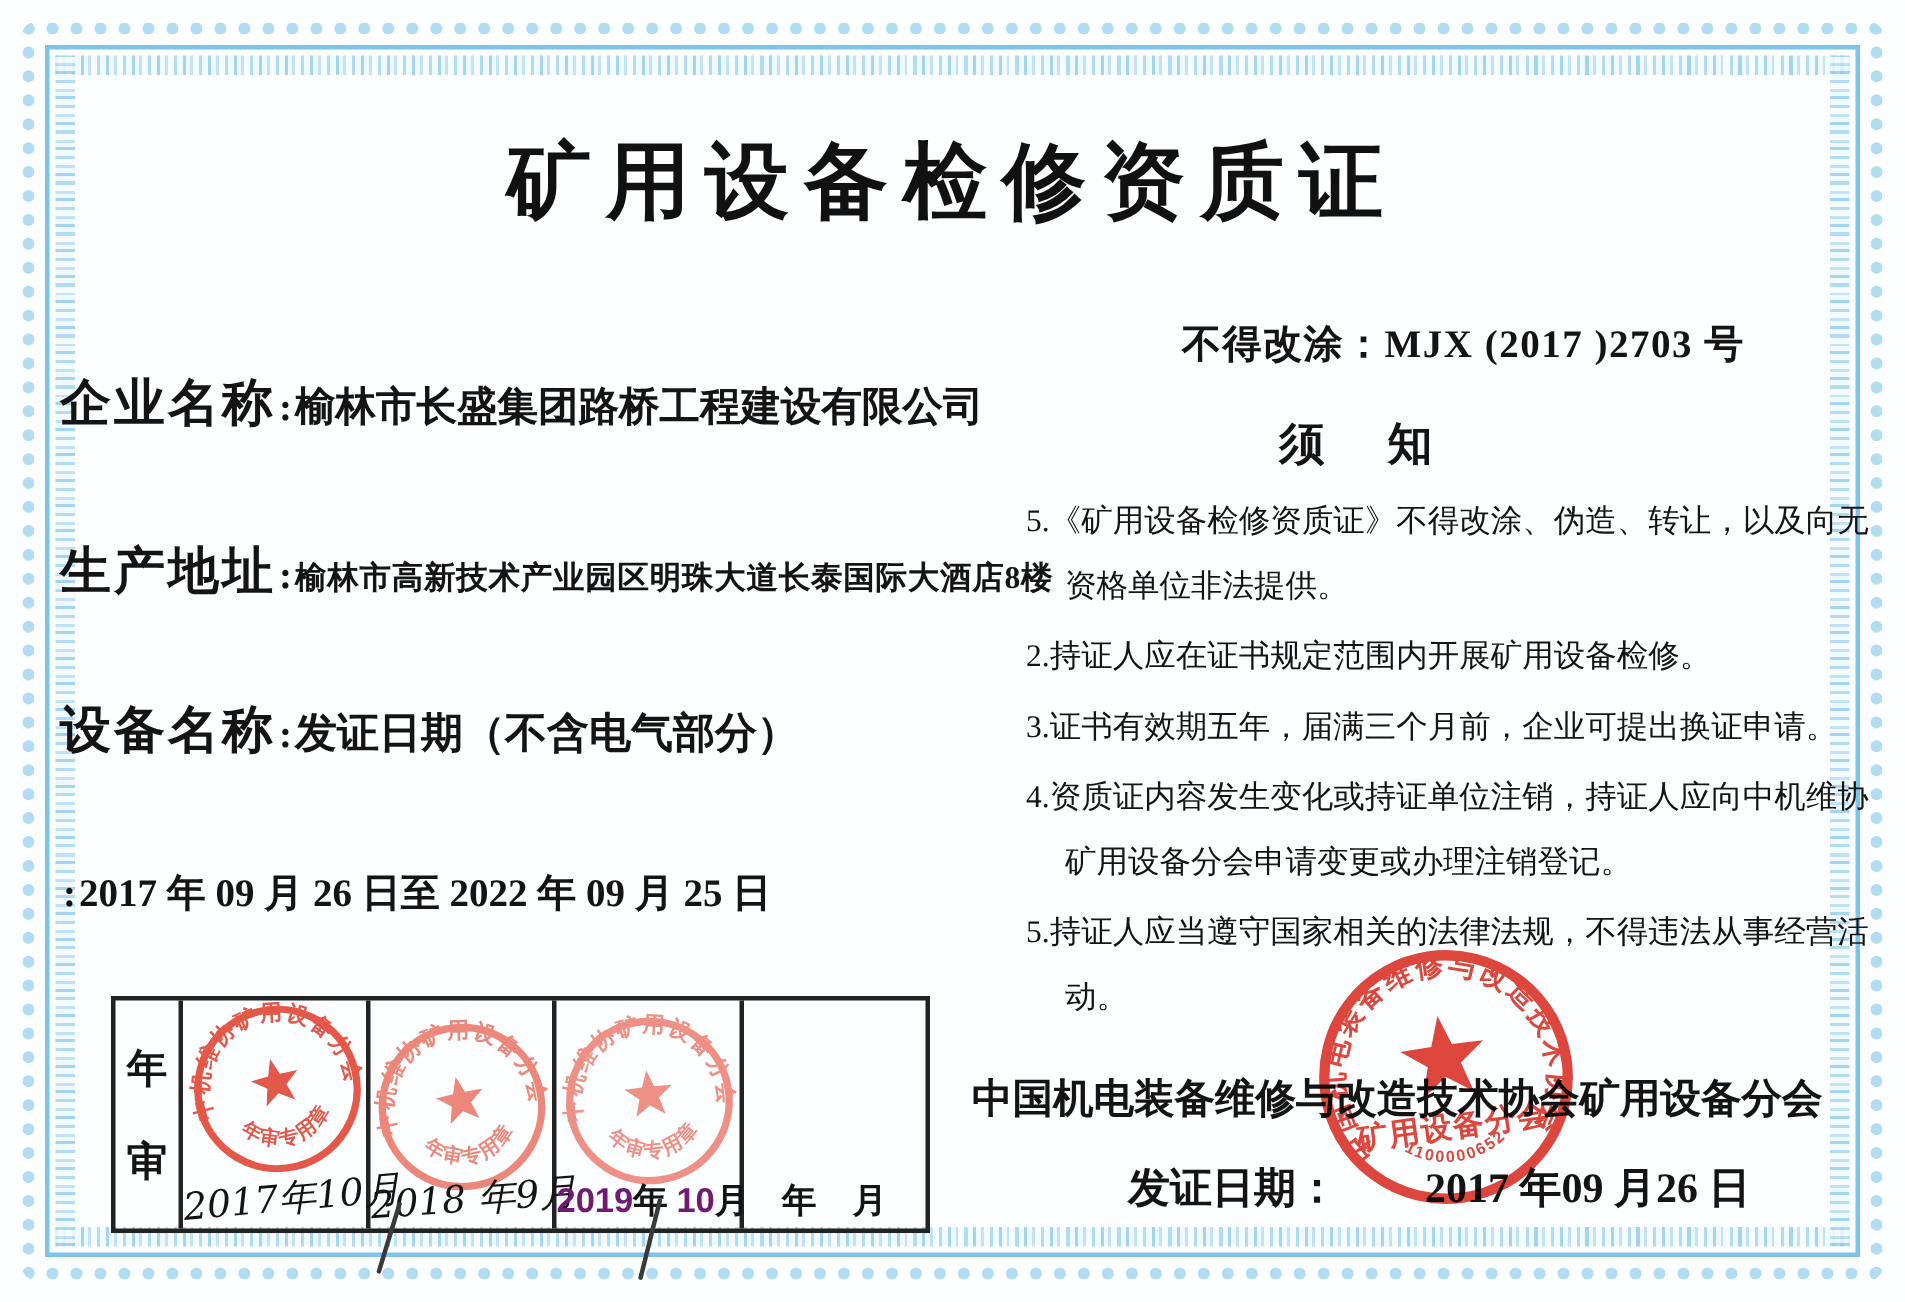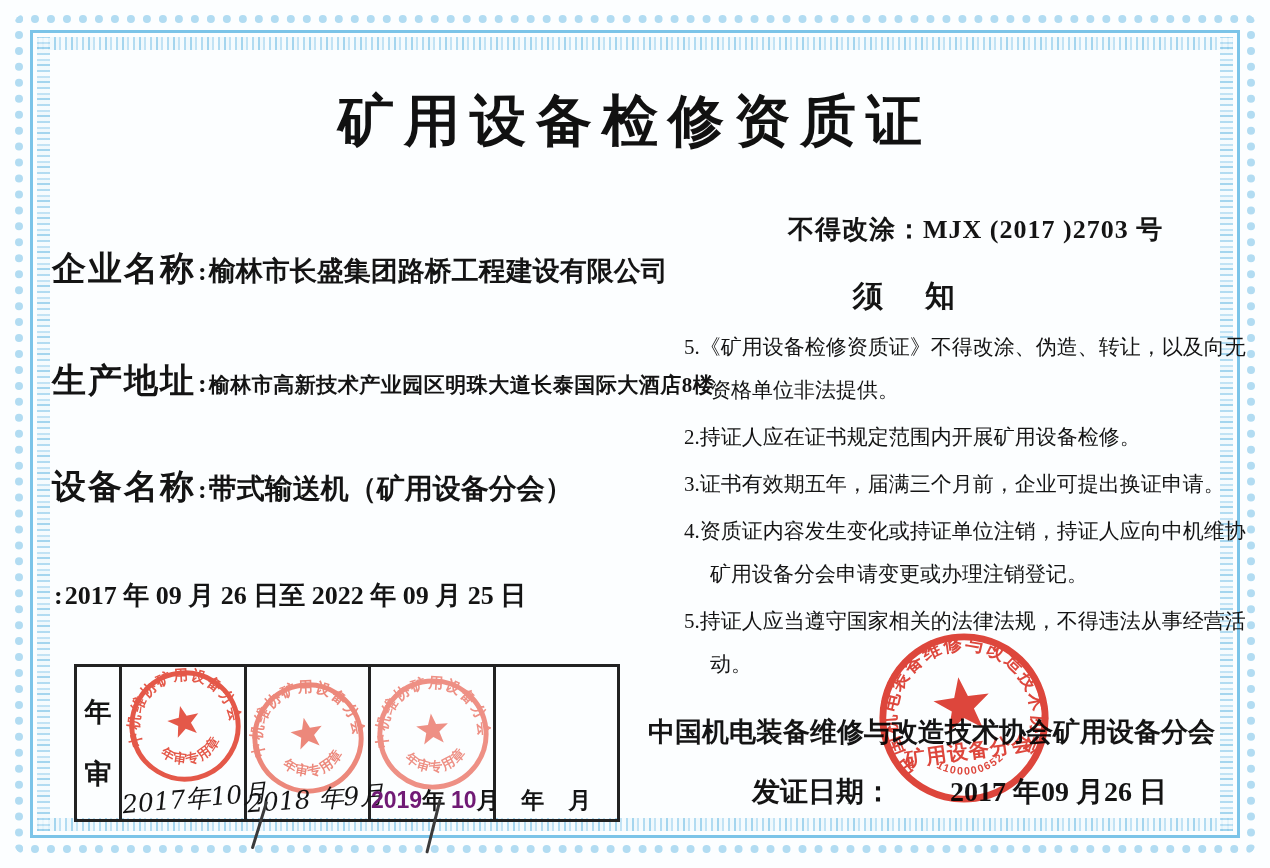--- a/index.html
+++ b/index.html
@@ -22,21 +22,21 @@
   .band.left{left:37px}.band.right{right:37px}
 
   
   .title{position:absolute;left:0;right:0;top:84px;margin:0;text-align:center;
     font-family:"Liberation Sans", sans-serif;font-weight:900;font-size:56px;
     letter-spacing:10px;color:#111;}
   .cert-no{position:absolute;left:788px;top:212px;white-space:nowrap;
     font-size:26px;font-weight:700;letter-spacing:1px;}
 
   
-  .field{position:absolute;left:52px;white-space:nowrap;display:flex;align-items:baseline;justify-content:flex-end;}
+  .field{position:absolute;left:40px;white-space:nowrap;display:flex;align-items:baseline;justify-content:flex-end;}
   .flabel{font-family:"Liberation Serif", serif;font-weight:700;font-size:34px;letter-spacing:2px;}
   .fcolon{font-weight:700;font-size:26px;margin:0 2px;}
   .fvalue{font-weight:700;}
   .field-0{top:246px}.field-0 .fvalue{font-size:27px;}
   .field-1{top:358px}.field-1 .fvalue{font-size:21px;letter-spacing:.5px;margin-top:12px;}
   .field-2{top:464px}.field-2 .fvalue{font-size:28px;}
   .field-3{top:578px}.field-3 .fvalue{font-size:26px;}
 
   
   .notice-heading{position:absolute;left:682px;top:276px;width:450px;text-align:center;
@@ -103,21 +103,21 @@
         <span class="fvalue">榆林市长盛集团路桥工程建设有限公司</span>
     </div>
     <div class="field field-1">
       <span class="flabel">生产地址</span>
         <span class="fcolon">:</span>
         <span class="fvalue">榆林市高新技术产业园区明珠大道长泰国际大酒店8楼</span>
     </div>
     <div class="field field-2">
       <span class="flabel">设备名称</span>
         <span class="fcolon">:</span>
-        <span class="fvalue">带式输送机（矿用设备分会）</span>
+        <span class="fvalue">发证日期（不含电气部分）</span>
     </div>
     <div class="field field-3">
         <span class="fcolon">:</span>
         <span class="fvalue">2017 年 09 月 26 日至 2022 年 09 月 25 日</span>
     </div>
 
     <div class="notice-heading">须　知</div>
     <ul class="notice-list">
       <li>5.《矿用设备检修资质证》不得改涂、伪造、转让，以及向无资格单位非法提供。</li>
       <li>2.持证人应在证书规定范围内开展矿用设备检修。</li>

